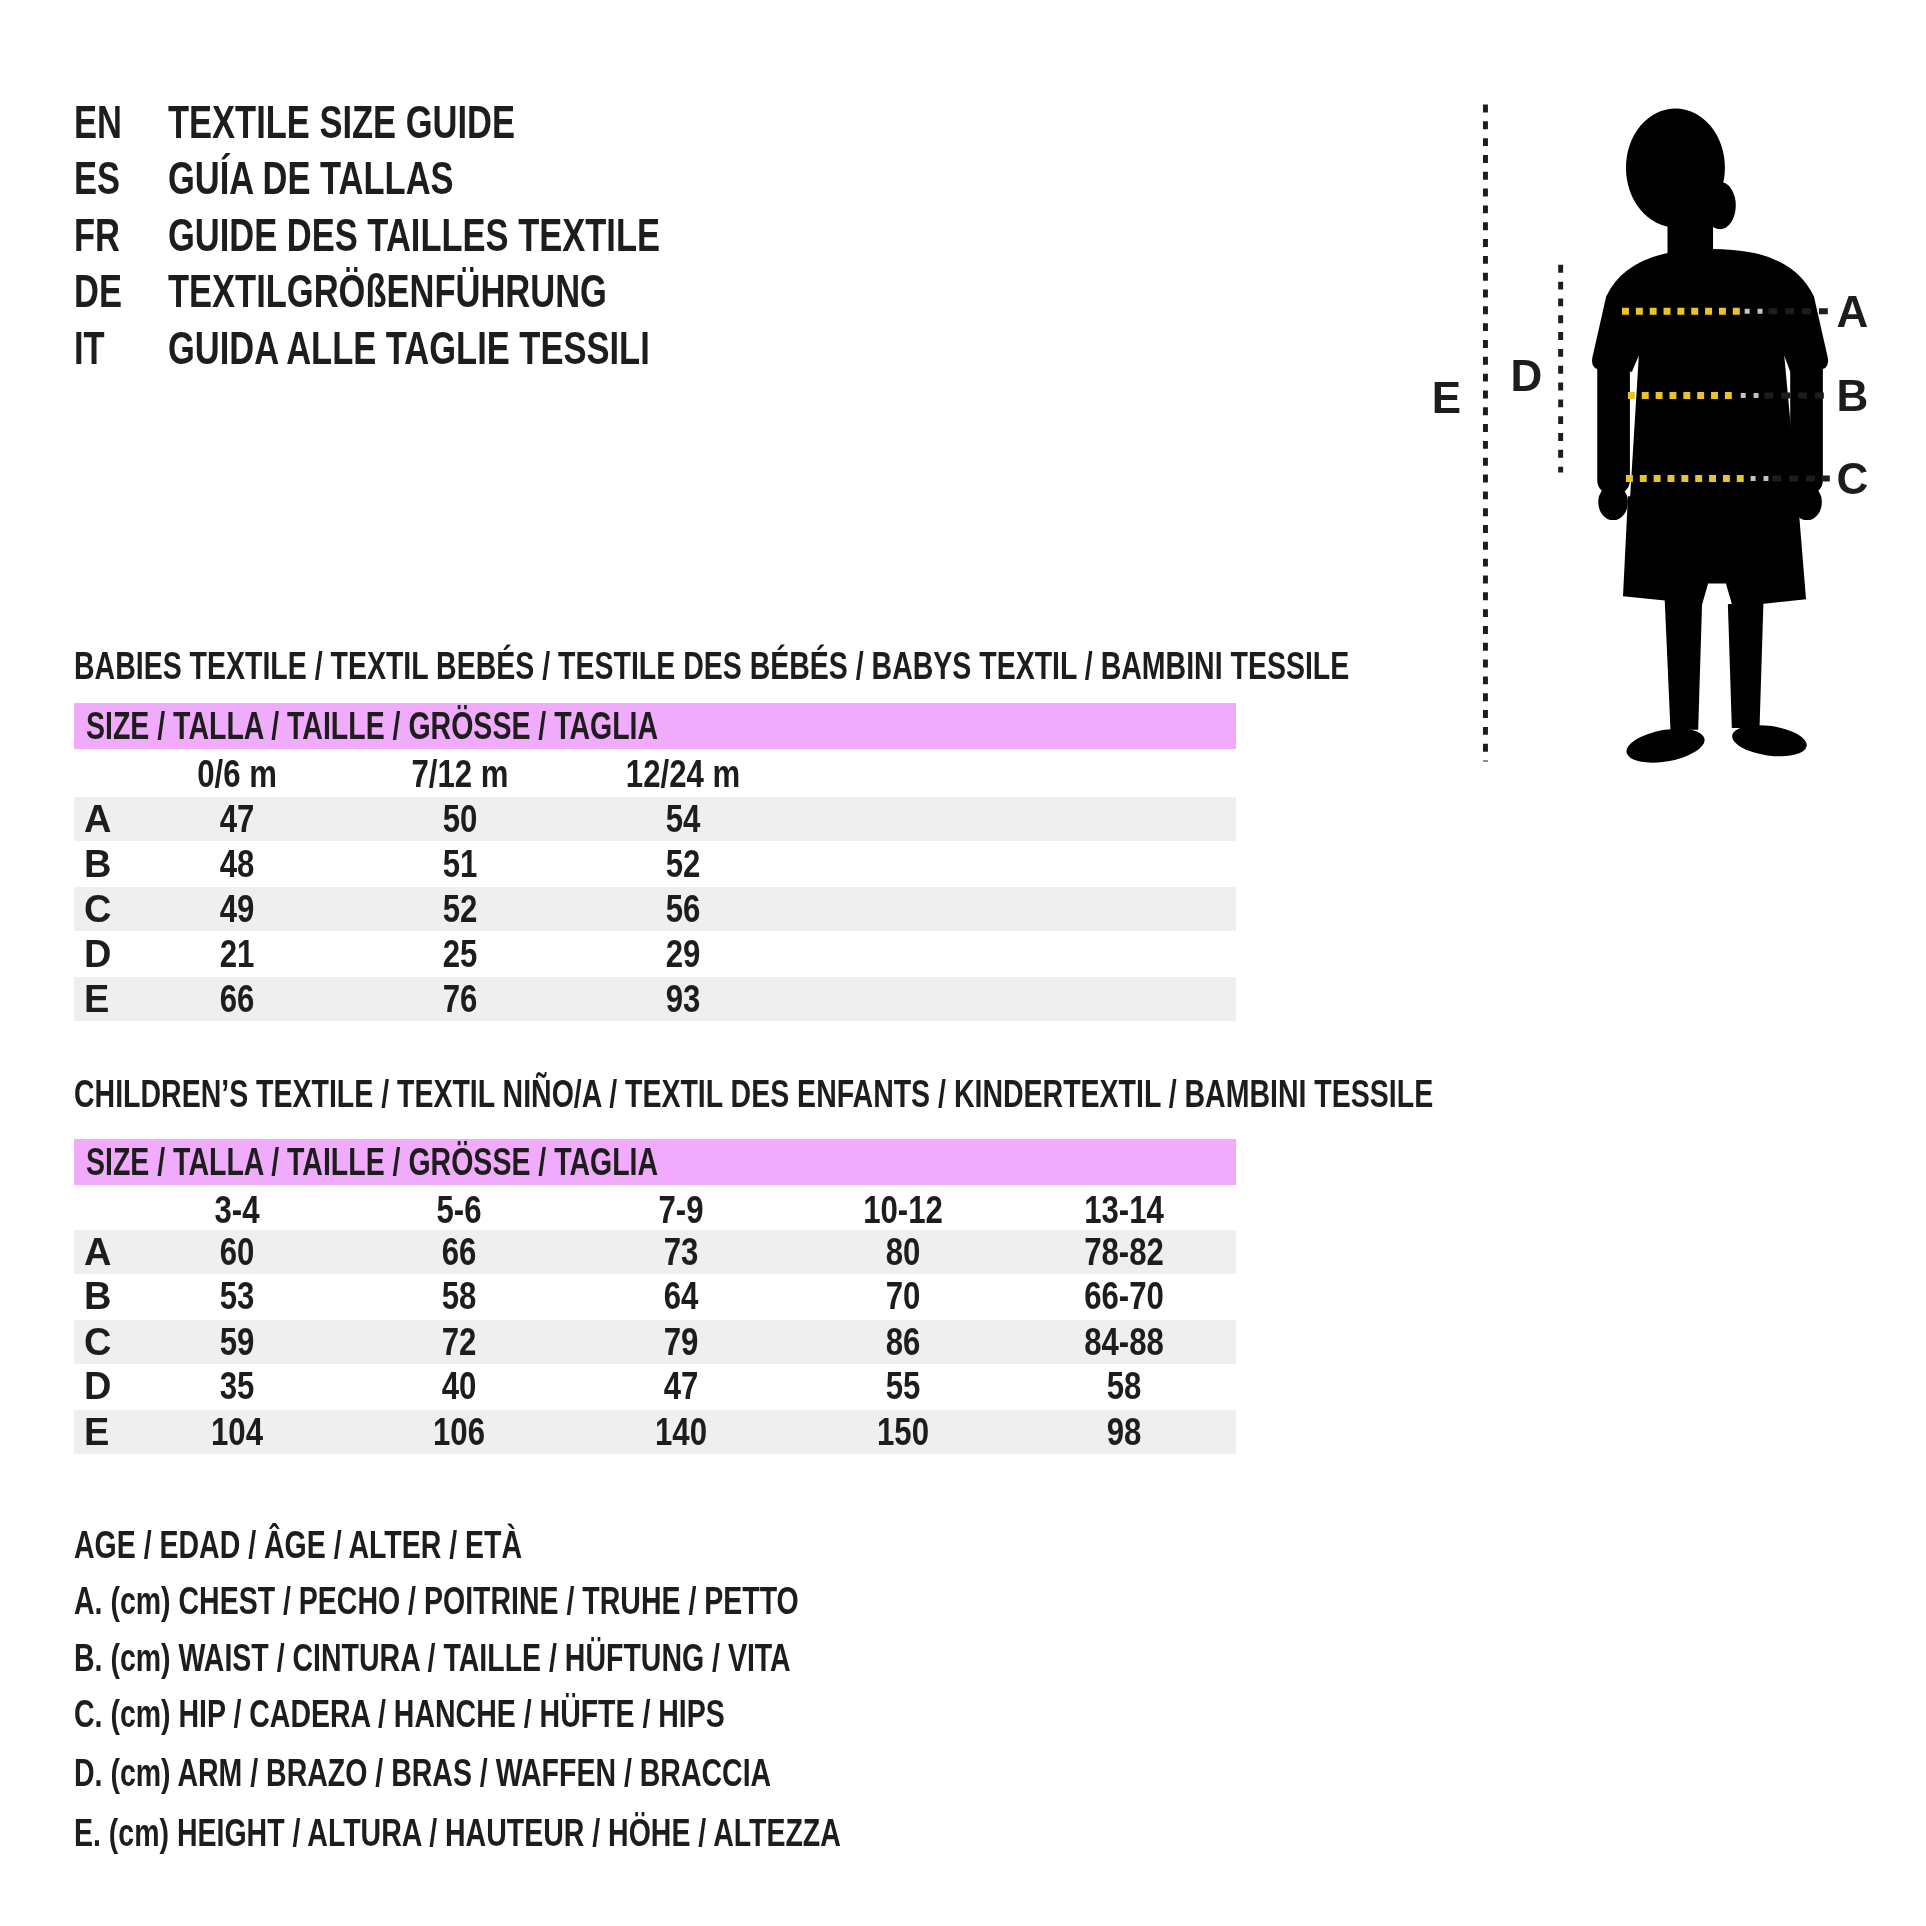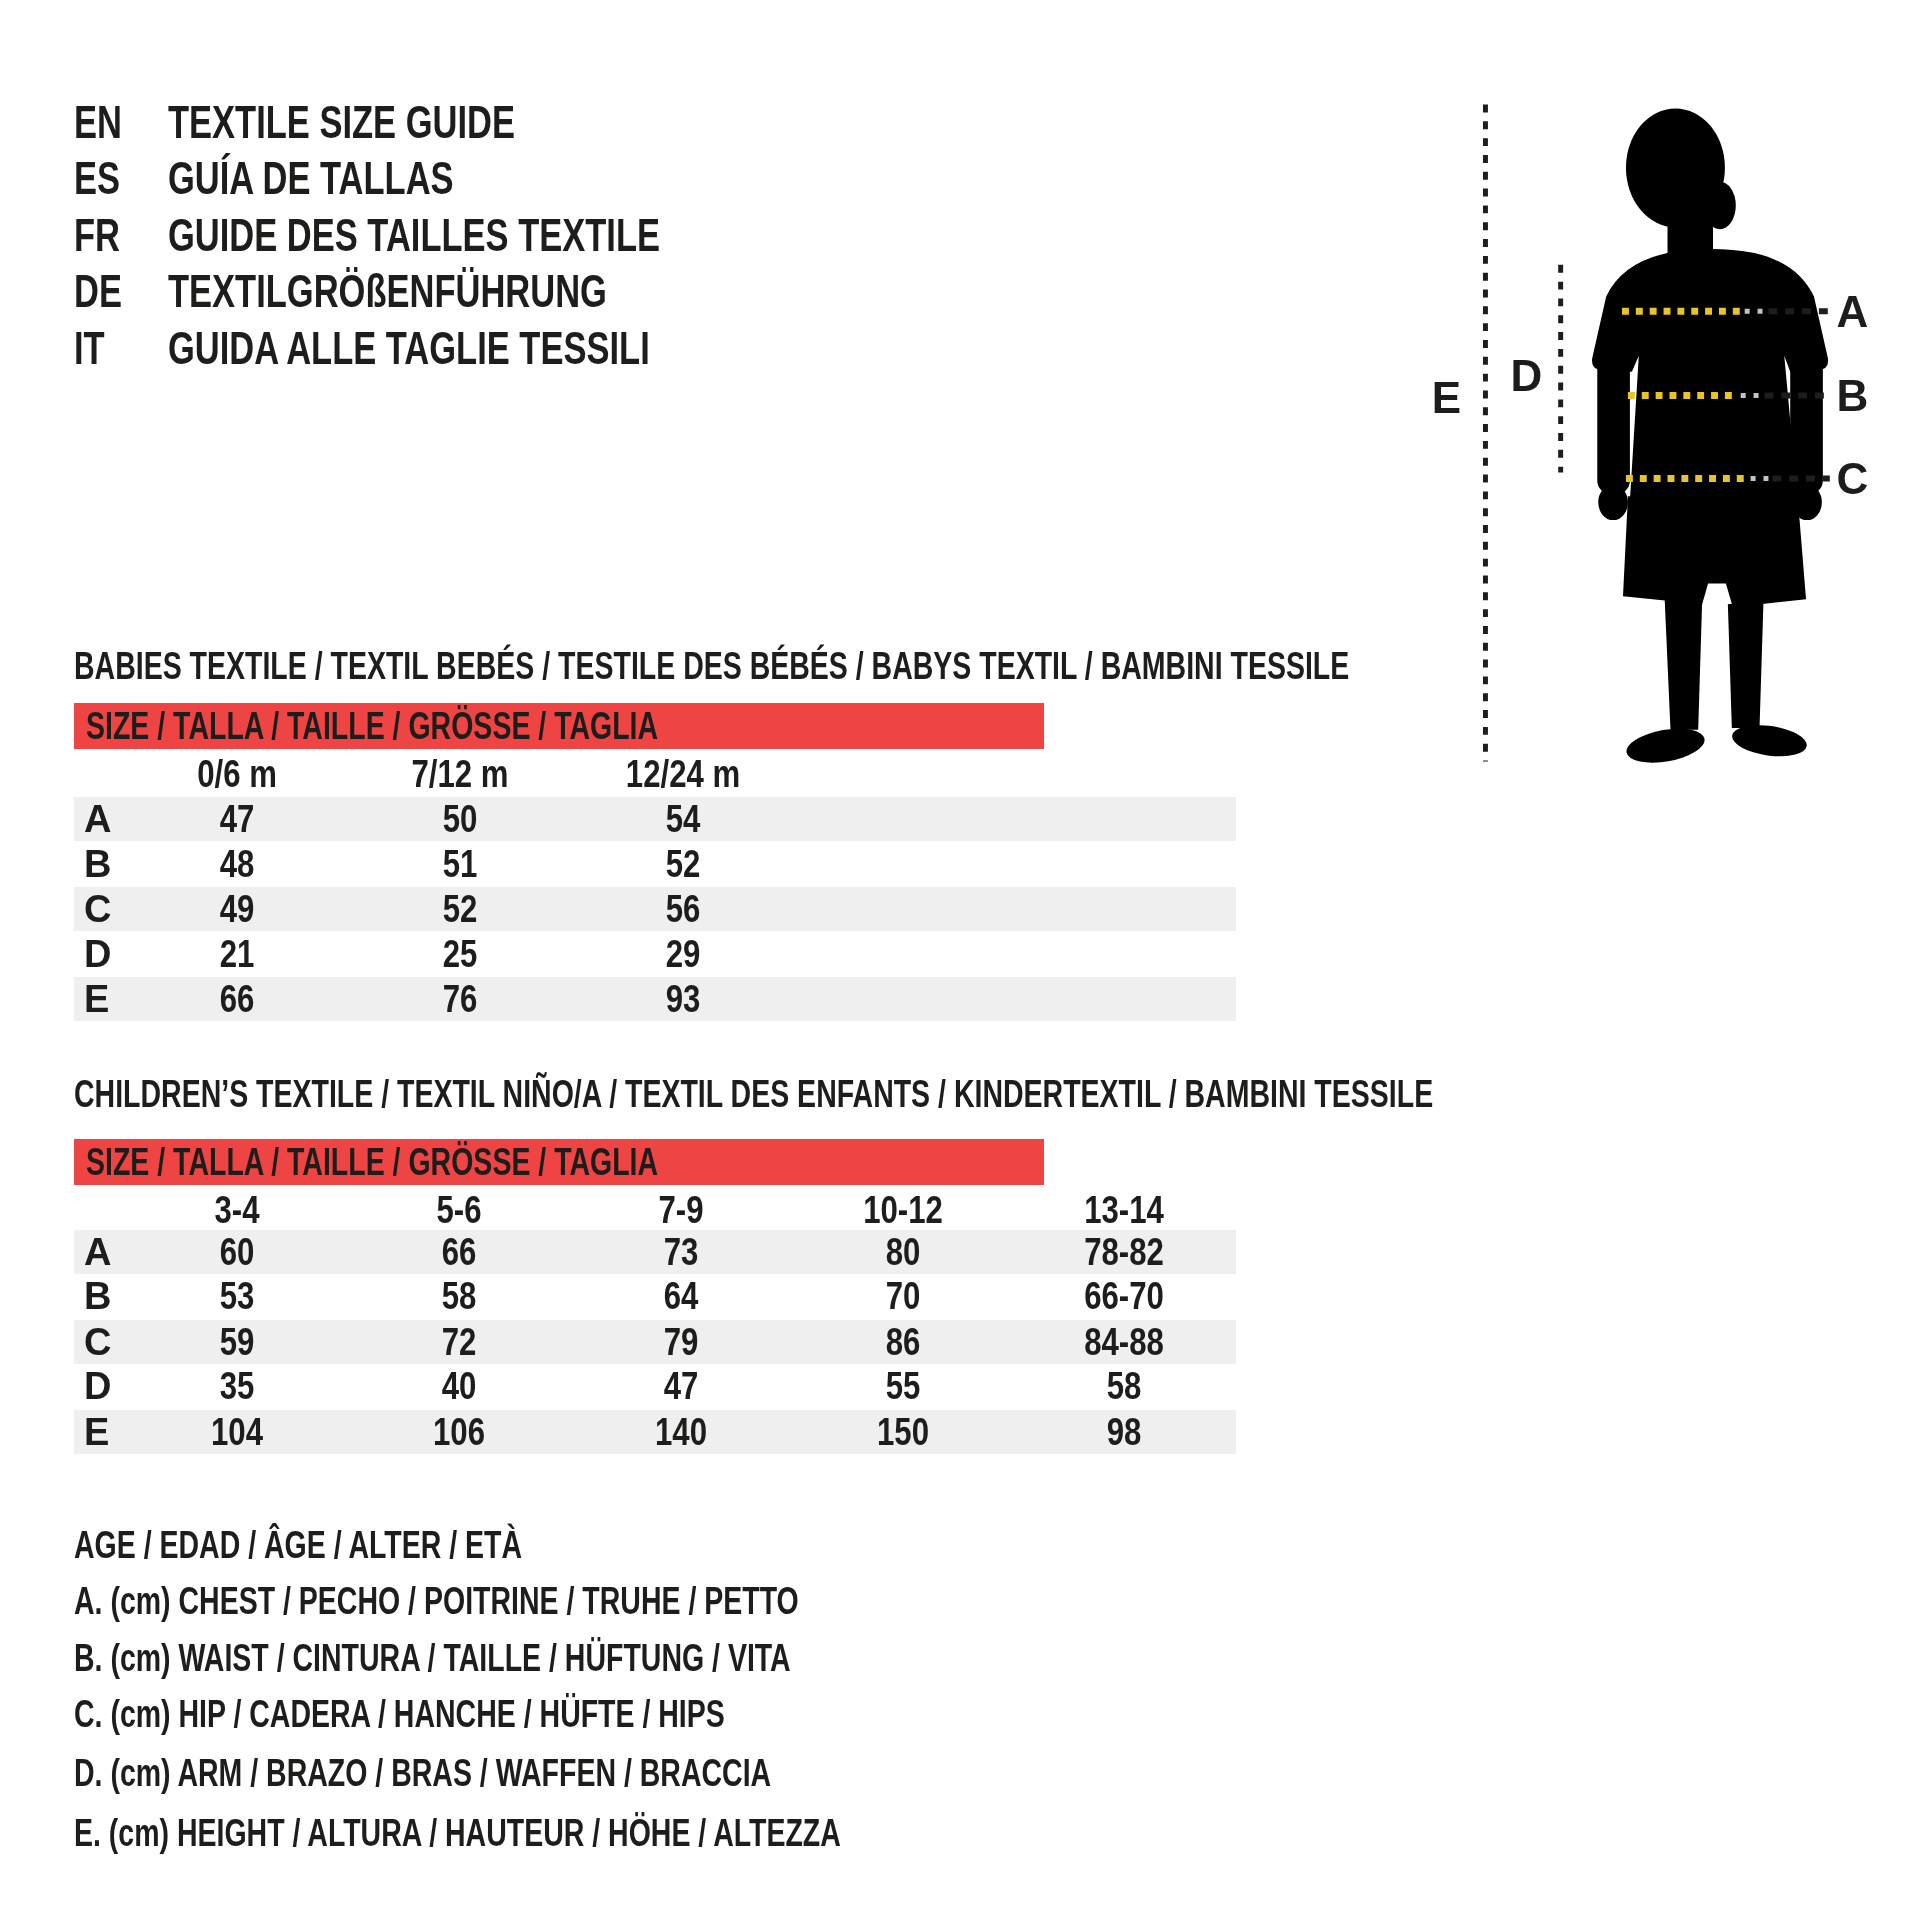--- a/index.html
+++ b/index.html
@@ -12,21 +12,21 @@
   
   .cx{transform:scaleX(0.75);transform-origin:0 50%;}
   .cc{transform:scaleX(0.82);}
   
   .lang-row{position:absolute;left:74px;height:50px;line-height:50px;font-size:46px;}
   .lang-code{position:absolute;left:0;top:0;height:50px;line-height:50px;}
   .lang-title{position:absolute;left:94px;top:0;height:50px;line-height:50px;}
   
   .section-title{height:44px;line-height:44px;font-size:38px;left:74px;}
   
-  .size-bar{position:absolute;left:74px;width:970px;height:46px;background:#ef4444;}
+  .size-bar{position:absolute;left:74px;width:1162px;height:46px;background:#f0abfc;}
   .size-bar .txt{position:absolute;left:12px;top:0;height:46px;line-height:46px;font-size:38px;}
   
   .band{position:absolute;left:74px;width:1162px;height:44px;background:#efefef;}
   
   .cell{height:44px;line-height:44px;font-size:38px;text-align:center;}
   .rowlab{left:84px;width:59px;height:44px;line-height:44px;font-size:38px;text-align:left;}
   
   .bb-c0{left:158px;width:158px;} .bb-c1{left:381px;width:158px;} .bb-c2{left:604px;width:158px;}
   .bb-h{top:752px;} .bb-r0{top:797px;} .bb-r1{top:842px;} .bb-r2{top:887px;} .bb-r3{top:932px;} .bb-r4{top:977px;}
   

